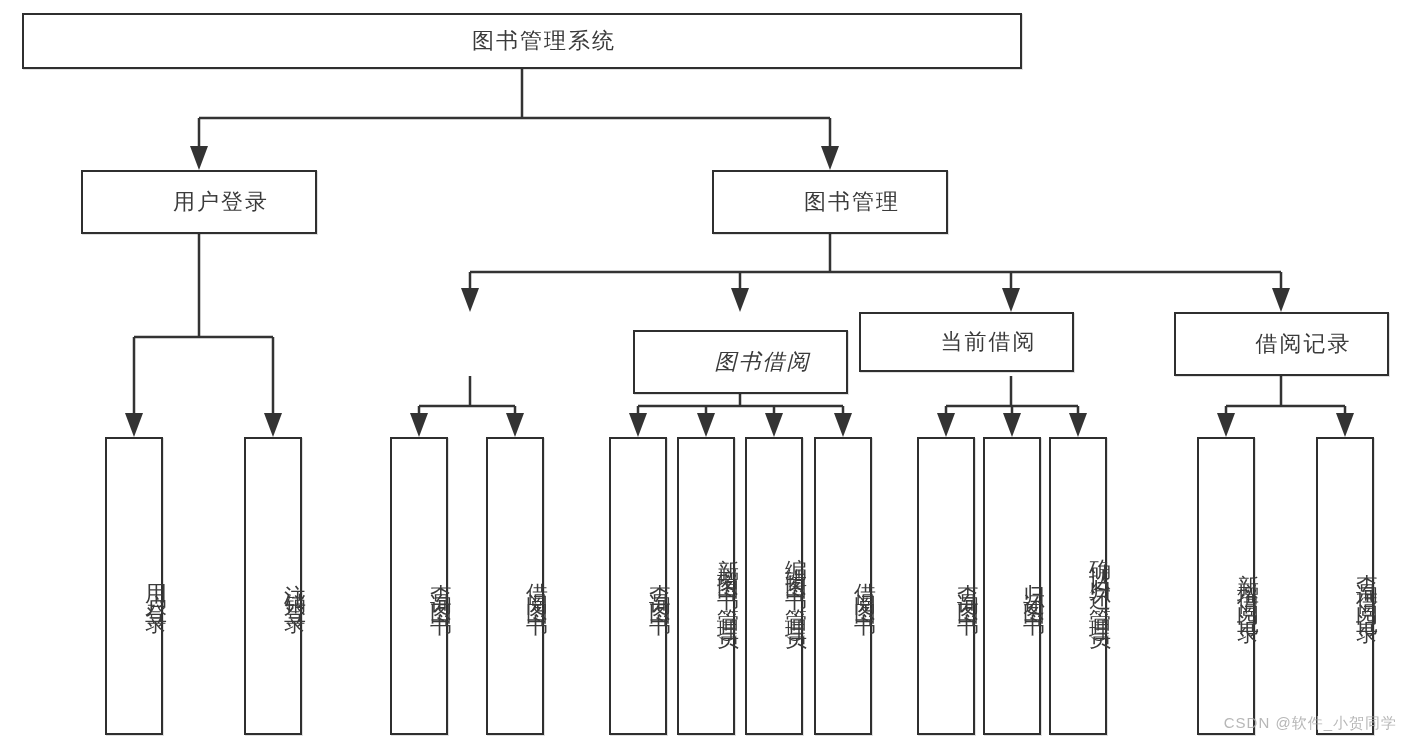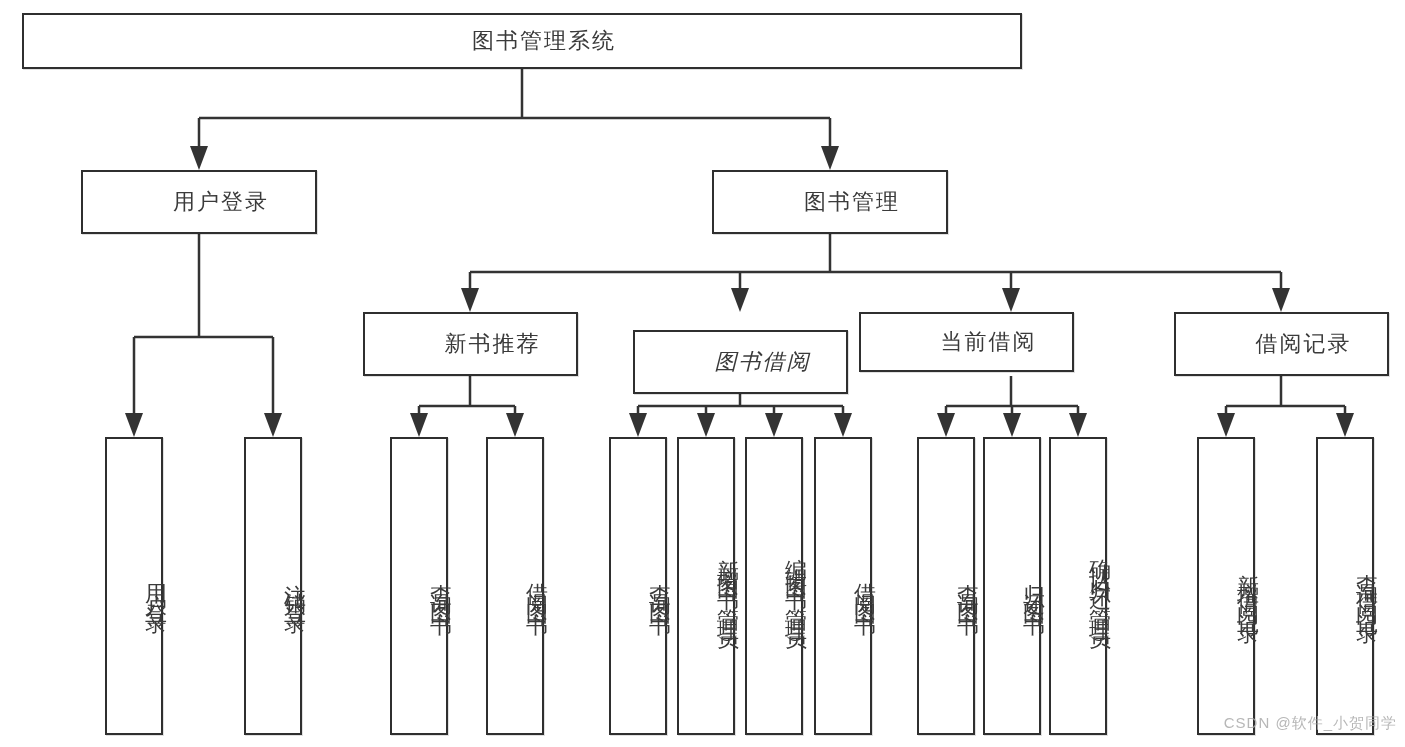--- a/index.html
+++ b/index.html
@@ -72,23 +72,20 @@
     <span>图书管理系统</span>
   </div>
 
   <div class="node h" style="left:81px;top:170px;width:236px;height:64px;">
     <span>用户登录</span>
   </div>
   <div class="node h" style="left:712px;top:170px;width:236px;height:64px;">
     <span>图书管理</span>
   </div>
 
-  <div class="node h" style="left:363px;top:312px;width:215px;height:64px;">
-    <span>新书推荐</span>
-  </div>
   <div class="node h" style="left:633px;top:330px;width:215px;height:64px;font-style:italic;">
     <span>图书借阅</span>
   </div>
   <div class="node h" style="left:859px;top:312px;width:215px;height:60px;">
     <span>当前借阅</span>
   </div>
   <div class="node h" style="left:1174px;top:312px;width:215px;height:64px;">
     <span>借阅记录</span>
   </div>
 

